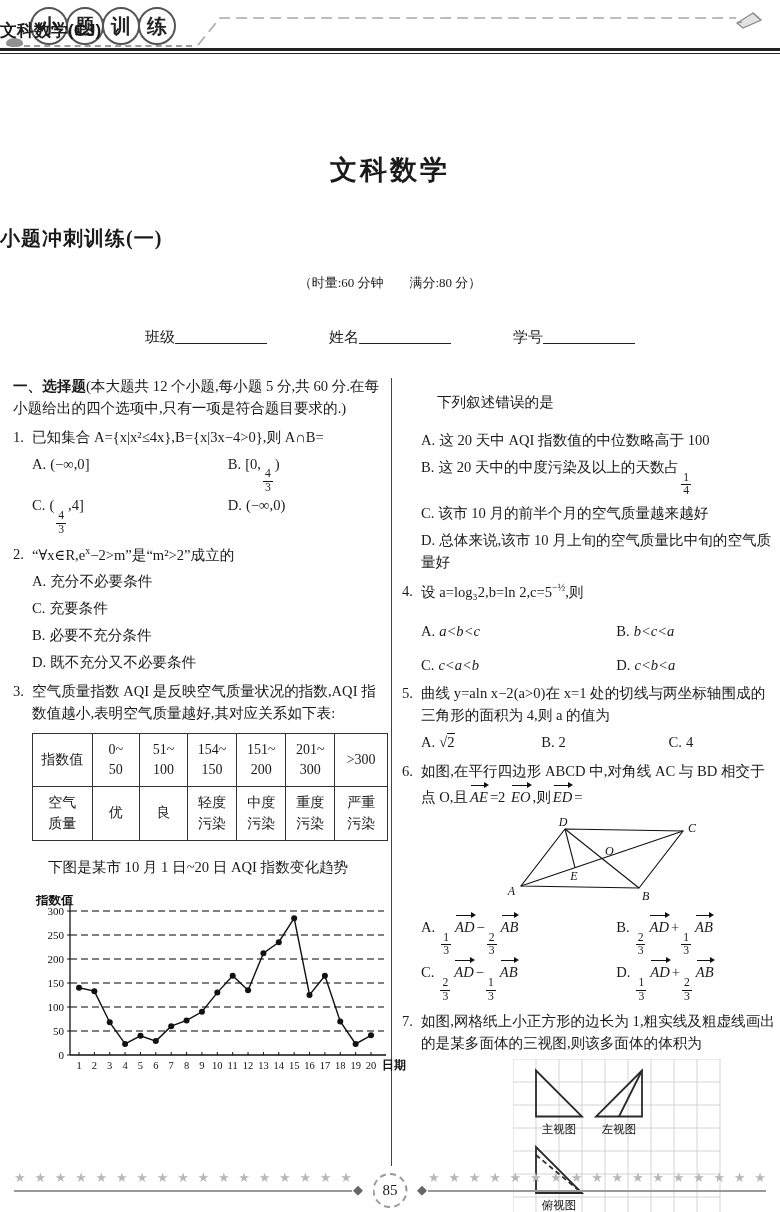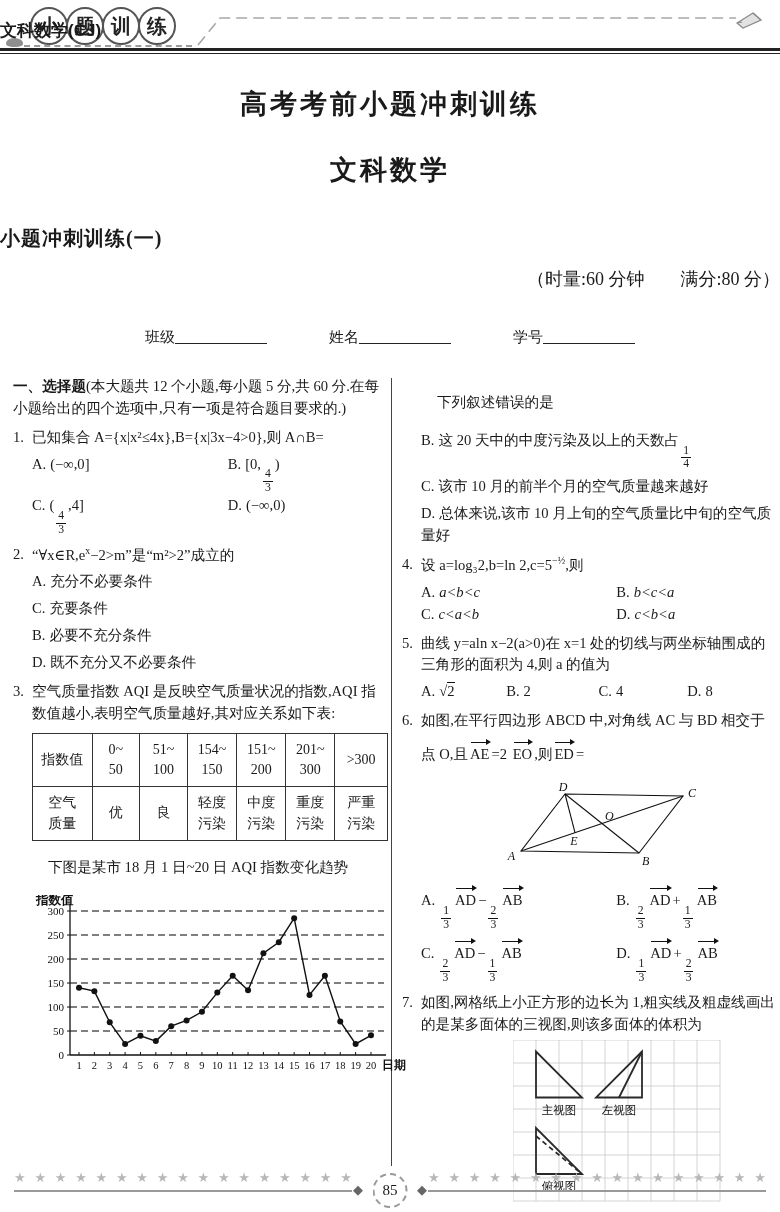--- a/index.html
+++ b/index.html
@@ -21,49 +21,49 @@
   .double-rule{position:absolute;top:48px;left:0;width:780px;height:2px;
                border-top:3px solid #222;border-bottom:1px solid #222;}
 
   
   .main-title{position:absolute;top:86px;left:0;width:100%;text-align:center;
               font-size:27px;font-weight:bold;letter-spacing:3px;}
   .subtitle{position:absolute;top:152px;left:0;width:100%;text-align:center;
             font-size:27px;font-weight:bold;letter-spacing:3px;}
   .section-title{position:absolute;top:225px;left:0;width:100%;text-align:left;
                  font-size:20px;font-weight:bold;letter-spacing:1px;}
-  .info-line{position:absolute;top:267px;left:0;width:100%;text-align:right;font-size:18px;}
+  .info-line{position:absolute;top:274px;left:0;width:100%;text-align:center;font-size:13px;}
   .fields{position:absolute;top:328px;left:0;width:100%;display:flex;justify-content:center;
           gap:62px;font-size:15px;}
   .blank{display:inline-block;width:92px;border-bottom:1.5px solid #222;height:1em;vertical-align:-2px;}
 
   
   .divider{position:absolute;left:391px;top:378px;width:1px;height:788px;background:#444;}
   .col{position:absolute;top:376px;font-size:14.6px;line-height:1.5;}
   .col-left{left:13px;width:375px;}
   .col-right{left:402px;width:374px;}
   .sec-head{margin:0 0 2px 0;}
   .sec-bold{font-weight:bold;}
   .q{position:relative;padding-left:19px;margin-top:7px;}
   .qnum{position:absolute;left:0;top:0;}
   .stem{margin:0;}
   .cont{margin:16px;}
 
   .optgrid2{display:grid;grid-template-columns:55% 45%;row-gap:0;margin:5px 0 2px;}
-  .optgrid4{display:grid;grid-template-columns:24% 26% 25% 25%;margin:5px 0 2px;}
+  .optgrid4{display:grid;grid-template-columns:24% 26% 25% 25%;margin:5px 0 2px;gap:35px;}
   .optlist .opt{margin-top:5px;}
   .opt-label{margin-right:4px;}
-  .mathv{font-style:italic;}
+  .mathv{font-style:italic;margin-top:12px;}
 
   
   .frac{display:inline-flex;flex-direction:column;vertical-align:-0.75em;text-align:center;
         font-size:0.8em;line-height:1.1;margin:0 2px;}
   .frac .fn{border-bottom:1px solid #111;padding:0 2px;}
   .frac .fd{padding:0 2px;}
-  .vec{display:inline-block;position:relative;margin:12px 2px;text-align:right;}
+  .vec{display:inline-block;position:relative;font-style:italic;margin:4px 2px;text-align:right;}
   .vec::before{content:"";position:absolute;top:-2px;left:1px;right:4px;border-top:1.3px solid #111;}
   .vec::after{content:"";position:absolute;top:-5px;right:-1px;width:0;height:0;
               border-left:5px solid #111;border-top:3px solid transparent;border-bottom:3px solid transparent;}
   sup{font-size:0.68em;}
   .sqrt{white-space:nowrap;}
   .sqrt .radicand{border-top:1px solid #111;}
 
   
   .aqi-table{border-collapse:collapse;margin:8px auto 4px auto;text-align:center;font-size:14px;}
   .aqi-table td{border:1.3px solid #333;padding:6px 3px;white-space:pre-line;line-height:1.45;}
@@ -119,21 +119,20 @@
       <g>
         <path d="M737 23 l16 -10 l8 7 l-18 8 z" fill="#e2e2e2" stroke="#8a8a8a" stroke-width="1.2"></path>
         <path d="M753 13 l8 7" stroke="#8a8a8a" stroke-width="1.2"></path>
         <path d="M737 23 l5 -1" stroke="#8a8a8a" stroke-width="1.2"></path>
       </g>
     </svg>
     <div class="course">文科数学(CJ)</div>
     <div class="double-rule"></div>
   </div>
 
-  <div class="main-title">高考考前小题冲刺训练</div>
   <div class="subtitle">文科数学</div>
   <div class="section-title">小题冲刺训练(一)</div>
   <div class="info-line">（时量:60 分钟　　满分:80 分）</div>
   <div class="fields">
     <span><span>班级</span><span class="blank"></span></span>
     <span><span>姓名</span><span class="blank"></span></span>
     <span><span>学号</span><span class="blank"></span></span>
   </div>
 
   <div class="divider"></div>
@@ -195,21 +194,21 @@
 污染</td>
             <td class="cn">中度
 污染</td>
             <td class="cn">重度
 污染</td>
             <td class="cl">严重
 污染</td>
           </tr>
         </tbody>
       </table>
-      <p class="cont">下图是某市 18 月 1 日~20 日 AQI 指数变化趋势</p>
+      <p class="cont">下图是某市 10 月 1 日~20 日 AQI 指数变化趋势</p>
       <div class="chart-wrap">
         <svg width="374" height="192" viewBox="0 0 374 192">
             <line x1="35" y1="160" x2="38" y2="160" stroke="#111" stroke-width="1"></line>
             <text x="32" y="164" text-anchor="end" font-size="11">0</text>
             <line x1="38" y1="136" x2="352" y2="136" stroke="#555555" stroke-width="1.6" stroke-dasharray="7 4"></line>
             <line x1="35" y1="136" x2="38" y2="136" stroke="#111" stroke-width="1"></line>
             <text x="32" y="140" text-anchor="end" font-size="11">50</text>
             <line x1="38" y1="112" x2="352" y2="112" stroke="#555555" stroke-width="1.6" stroke-dasharray="7 4"></line>
             <line x1="35" y1="112" x2="38" y2="112" stroke="#111" stroke-width="1"></line>
             <text x="32" y="116" text-anchor="end" font-size="11">100</text>
@@ -291,20 +290,21 @@
             <text x="4" y="9" font-size="12.5" font-weight="bold">指数值</text>
             <text x="350" y="174" font-size="12" font-weight="bold">日期</text>
           </svg>
       </div>
     </div>
   </div>
 
   <div class="col col-right">
     <div class="q optlist" style="margin-top:0;">
       <p class="cont">下列叙述错误的是</p>
+      <div class="opt"><span class="opt-label">A.</span><span>这 20 天中 AQI 指数值的中位数略高于 100</span></div>
       <div class="opt"><span class="opt-label">B.</span><span>这 20 天中的中度污染及以上的天数占<span class="frac">
               <span class="fn">1</span>
               <span class="fd">4</span>
             </span></span></div>
       <div class="opt"><span class="opt-label">C.</span><span>该市 10 月的前半个月的空气质量越来越好</span></div>
       <div class="opt"><span class="opt-label">D.</span><span>总体来说,该市 10 月上旬的空气质量比中旬的空气质量好</span></div>
     </div>
 
     <div class="q">
       <span class="qnum">4.</span>

